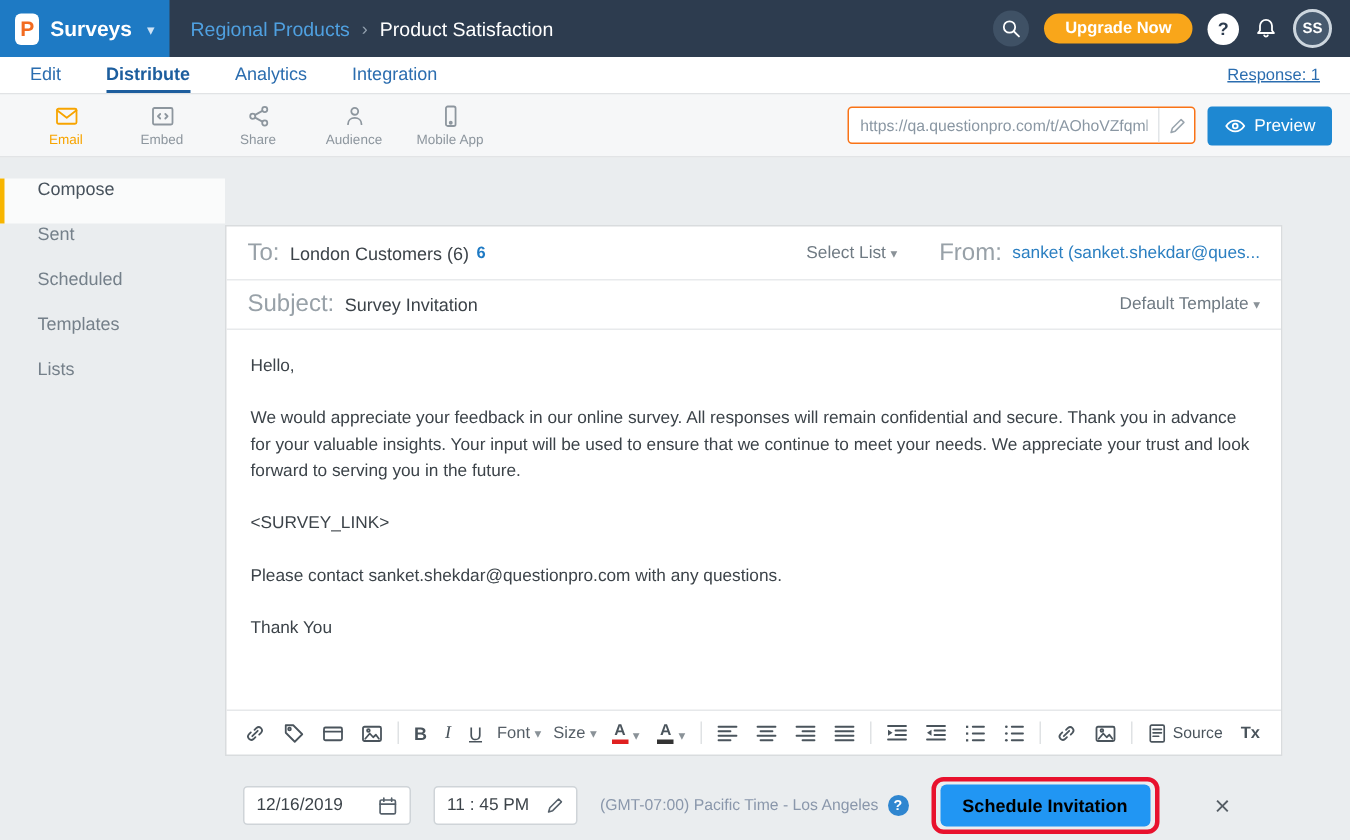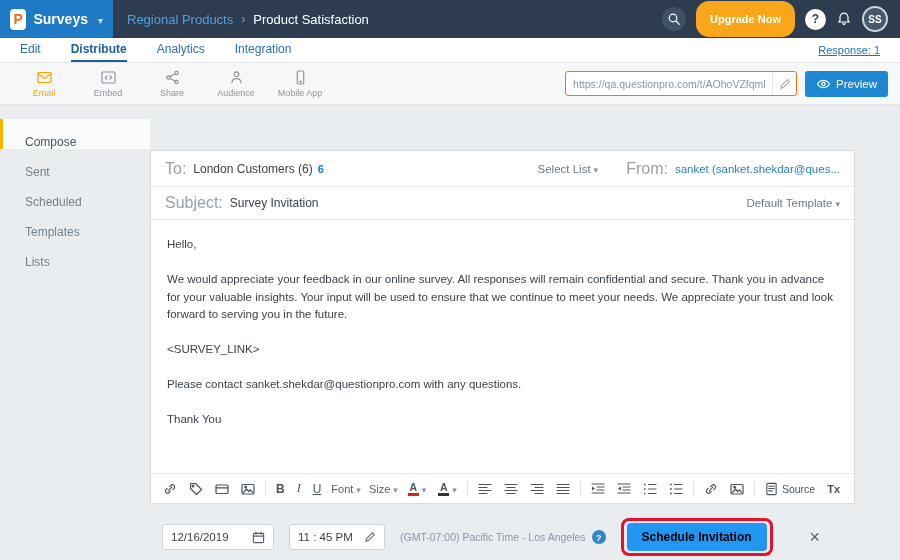--- a/index.html
+++ b/index.html
@@ -12,21 +12,21 @@
   .logo { width:21px; height:21px; background:#fff; border-radius:4px; display:flex; align-items:center; justify-content:center; font-weight:bold; font-size:14px; color:#f26b21; }
   .brand-label { color:#fff; font-size:14px; font-weight:bold; }
   .cdown::after { content:"▾"; font-size:9px; color:#8a9298; margin-left:3px; }
   .brand .cdown::after { color:#cfe3f5; font-size:10px; }
   .crumbs { display:flex; align-items:center; gap:8px; margin-left:14px; font-size:13px; }
   .crumb-parent { color:#4fa0e0; cursor:pointer; text-decoration:none; }
   .crumb-sep { color:#93a1af; font-size:12px; }
   .crumb-current { color:#fff; }
   .top-actions { margin-left:auto; display:flex; align-items:center; gap:10px; padding-right:12px; }
   .circle-btn { width:24px; height:24px; border-radius:50%; background:#3f5165; border:none; display:flex; align-items:center; justify-content:center; cursor:pointer; }
-  .upgrade { background:#f9a61a; color:#fff; border:none; border-radius:13px; height:36px; padding:0 14px; font-size:11px; font-weight:bold; cursor:pointer; }
+  .upgrade { background:#f9a61a; color:#fff; border:none; border-radius:13px; height:20px; padding:0 14px; font-size:11px; font-weight:bold; cursor:pointer; }
   .help-circle { width:21px; height:21px; border-radius:50%; background:#fff; color:#2d3c4f; font-weight:bold; font-size:12px; border:none; display:flex; align-items:center; justify-content:center; cursor:pointer; }
   .bell-btn { background:none; border:none; cursor:pointer; display:flex; }
   .avatar { width:26px; height:26px; border-radius:50%; background:#46596e; border:2px solid #cdd6de; color:#fff; font-size:10px; font-weight:bold; display:flex; align-items:center; justify-content:center; cursor:pointer; }
 
   
   .subnav { height:25px; background:#fff; border-bottom:1px solid #e1e3e5; display:flex; align-items:stretch; padding:0 20px; }
   .tab { font-size:12px; color:#2b6daf; text-decoration:none; margin-right:30px; display:flex; align-items:center; cursor:pointer; border-bottom:2px solid transparent; }
   .tab.active { font-weight:bold; color:#1d5e9e; border-bottom-color:#1d5e9e; }
   .response { margin-left:auto; align-self:center; font-size:11px; color:#2b6daf; cursor:pointer;text-decoration:underline; }
 
@@ -38,21 +38,21 @@
   .dt-item.active svg { stroke:#f7a400; }
   .dt-right { margin-left:auto; display:flex; align-items:center; gap:8px; }
   .url-box { display:flex; align-items:center; width:232px; height:25px; background:#fff; border:1px solid #f97316; border-radius:3px; overflow:hidden; }
   .url-box input { flex:1; border:none; outline:none; font-size:10.5px; color:#8a97a3; padding:0 7px; font-family:inherit; background:transparent; }
   .url-edit { width:24px; height:100%; border-left:1px solid #e2e5e8; display:flex; align-items:center; justify-content:center; cursor:pointer; }
   .preview-btn { height:26px; background:#1e88d2; color:#fff; border:none; border-radius:3px; font-size:11.5px; padding:0 11px; display:flex; align-items:center; gap:5px; cursor:pointer; }
 
   
   .content { display:flex; height:455px; }
   .sidebar { width:150px; padding-top:14px; flex:0 0 auto; }
-  .side-item { height:30px; display:flex; align-items:flex-end; padding-left:22px; font-size:12px; color:#75808a; cursor:pointer; border-left:3px solid transparent; }
+  .side-item { height:30px; display:flex; align-items:flex-start; padding-left:22px; font-size:12px; color:#75808a; cursor:pointer; border-left:3px solid transparent; }
   .side-item.active { background:rgba(255,255,255,.75); border-left-color:#f7b500; color:#47525c; }
   .main { flex:1; padding:45px 45px 0 0; }
 
   .card { background:#fff; border:1px solid #d9dcde; }
   .row { display:flex; align-items:center; padding:0 14px; border-bottom:1px solid #e8eaec; }
   .to-row { height:36px; }
   .subject-row { height:33px; }
   .lbl { font-size:16px; color:#98a1a8; margin-right:7px; }
   .to-value { font-size:12px; color:#3c4349; cursor:text; }
   .to-count { font-size:11px; font-weight:bold; color:#1e7ac4; margin-left:5px; cursor:pointer; }

